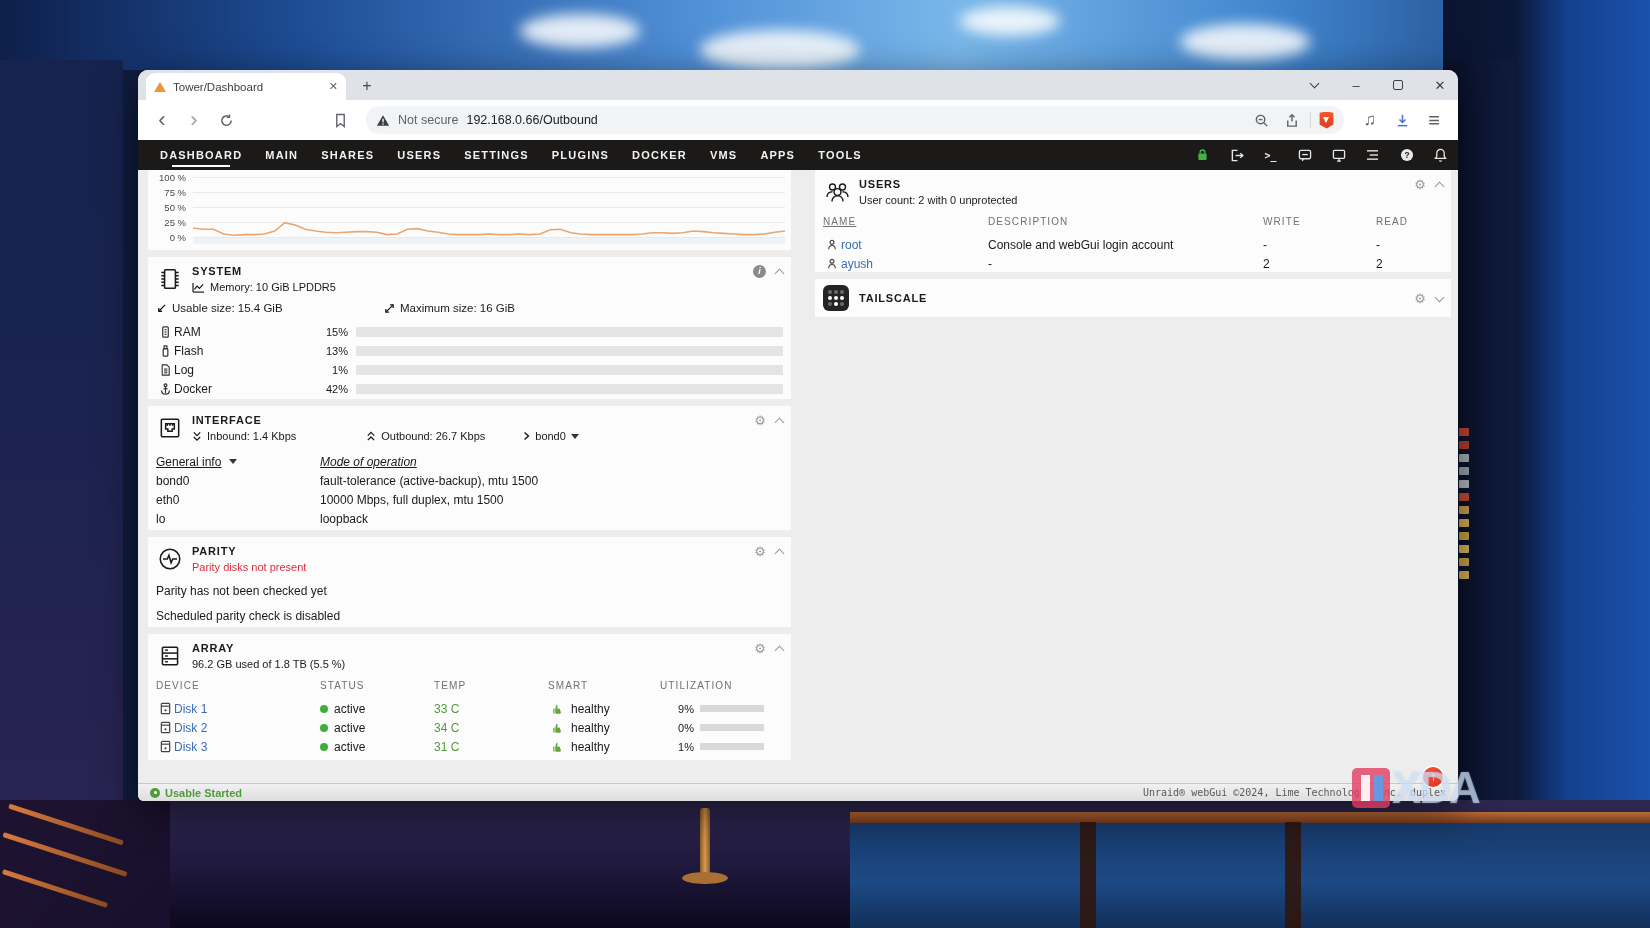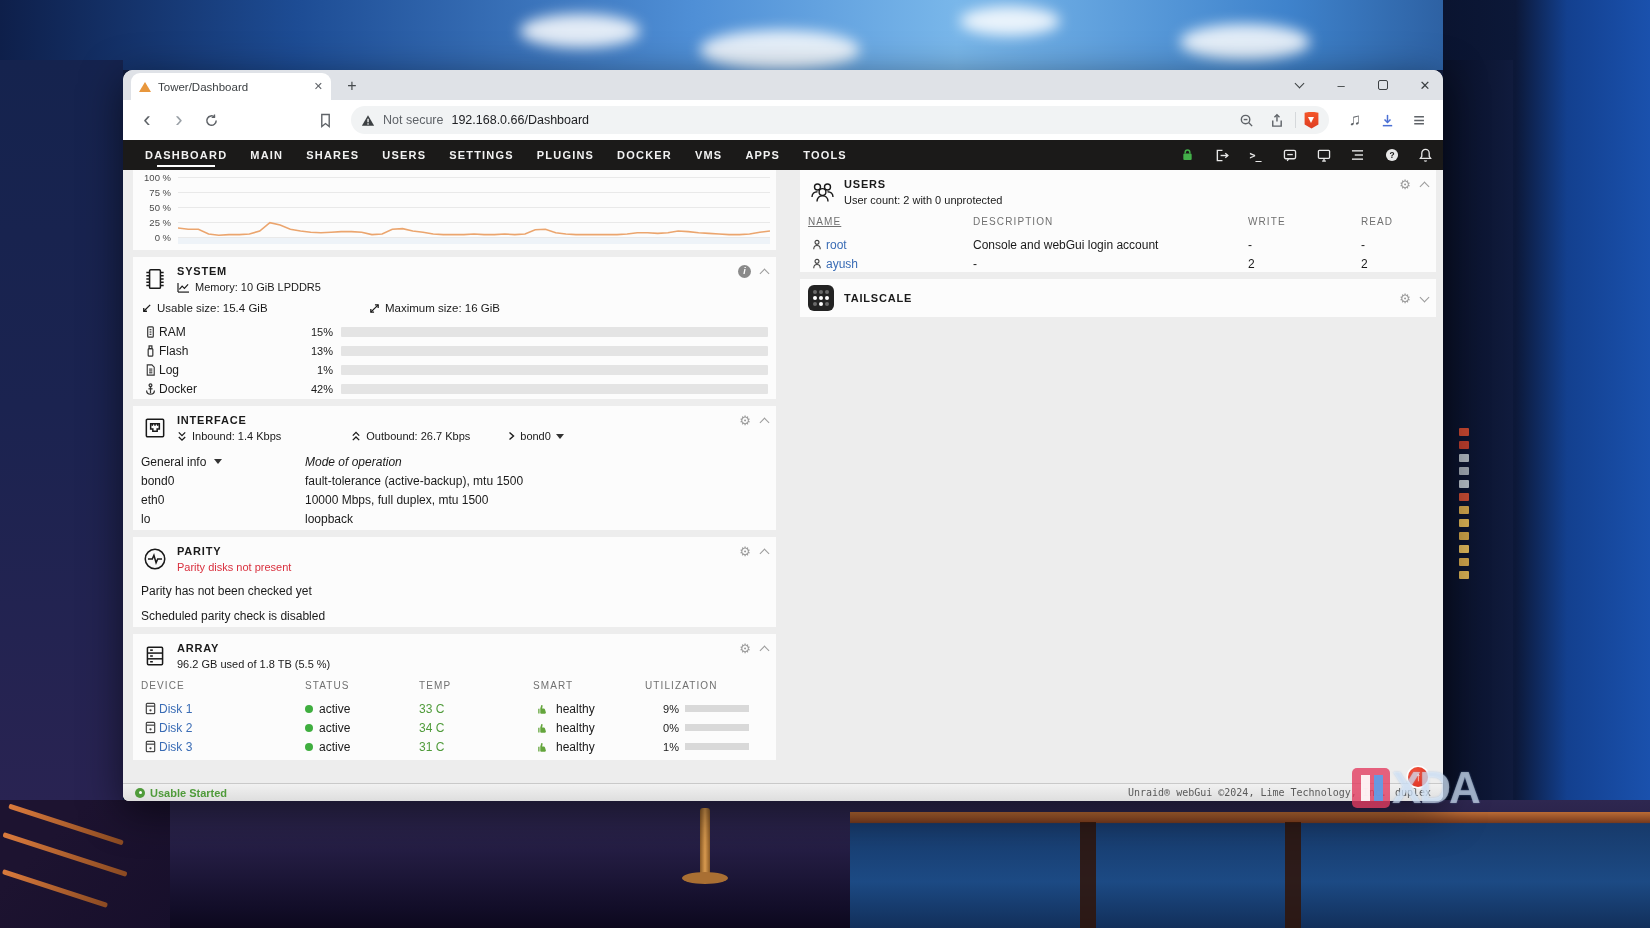--- a/index.html
+++ b/index.html
@@ -22,21 +22,21 @@
     background:linear-gradient(180deg,#2e2750 0%,#241d43 40%,#120d28 85%,#0c081d 100%); }
   .wp-window { position:absolute; left:850px; top:812px; width:800px; height:116px;
     background:linear-gradient(180deg,#b96b35 0%,#7a3c1e 9%,#173a6b 10%,#1c4a84 60%,#122f5a 100%); }
   .wp-mullion { position:absolute; top:822px; width:16px; height:106px; background:rgba(48,20,8,.85); }
   .wp-lamp-stem { position:absolute; left:700px; top:808px; width:10px; height:70px; background:linear-gradient(90deg,#8a5a26,#d89a50,#8a5a26); border-radius:3px; }
   .wp-lamp-base { position:absolute; left:682px; top:872px; width:46px; height:12px; background:#a96f33; border-radius:50%; }
   .wp-shelf { position:absolute; left:0; top:800px; width:170px; height:128px; background:linear-gradient(135deg,#1d1330 30%,#170f2b 100%); }
   .wp-shelf i { position:absolute; display:block; height:5px; background:linear-gradient(90deg,#d97a3c,#8a4a22); transform:rotate(18deg); border-radius:2px; }
 
   
-  .browser { position:absolute; left:123px; top:70px; width:1320px; height:731px;
+  .browser { position:absolute; left:138px; top:70px; width:1320px; height:731px;
     border-radius:10px 10px 6px 6px; box-shadow:0 10px 40px rgba(0,0,0,.55);
     display:flex; flex-direction:column; background:#fff; }
   .tabstrip { height:30px; background:#dfe2e7; border-radius:10px 10px 0 0; display:flex; align-items:flex-end; padding:0 8px; position:relative; }
   .tab { width:200px; height:27px; background:#fff; border-radius:9px 9px 0 0; display:flex; align-items:center; padding:0 8px; gap:7px; }
   .tab-title { font-size:11.5px; color:#3c4043; flex:1; white-space:nowrap; overflow:hidden; }
   .tab-close { font-size:11px; color:#5f6368; cursor:default; }
   .fav-tri { width:0;height:0;border-left:6px solid transparent;border-right:6px solid transparent;border-bottom:10px solid #e8973d; }
   .newtab { width:26px; height:26px; margin-left:8px; margin-bottom:1px; display:flex; align-items:center; justify-content:center; font-size:16px; color:#45494d; }
   .win-controls { position:absolute; right:10px; top:0; height:30px; display:flex; align-items:center; gap:26px; color:#3c4043; }
   .win-controls .wc { display:flex; align-items:center; justify-content:center; width:16px; height:16px; font-size:13px; }
@@ -233,21 +233,21 @@
           <path d="M3 1.5 h8 v13 l-4 -3.2 -4 3.2 z"></path>
         </svg>
       </span>
       <div class="addressbar">
         <svg width="14" height="13" viewBox="0 0 16 14">
           <polygon points="8,1 15,13 1,13" fill="#3c4043"></polygon>
           <rect x="7.3" y="5" width="1.5" height="4" fill="#fff"></rect>
             <rect x="7.3" y="10.2" width="1.5" height="1.5" fill="#fff"></rect>
         </svg>
         <span class="sec-label">Not secure</span>
-        <span class="url-text">192.168.0.66/Dashboard</span>
+        <span class="url-text">192.168.0.66/Outbound</span>
         <span class="tb-icon" style="width:22px;">
           <svg width="15" height="15" viewBox="0 0 16 16" fill="none" stroke="#5f6368" stroke-width="1.5">
             <circle cx="7" cy="7" r="4.5"></circle>
               <line x1="10.5" y1="10.5" x2="14" y2="14"></line>
               <line x1="5" y1="7" x2="9" y2="7"></line>
           </svg>
         </span>
         <span class="tb-icon" style="width:22px;">
           <svg width="15" height="15" viewBox="0 0 16 16" fill="none" stroke="#5f6368" stroke-width="1.5">
             <path d="M4 8 v6 h9 v-6"></path>
@@ -493,21 +493,21 @@
                   </svg>
                 <span>bond0</span>
                 <span class="caret"></span>
               </div>
             </div>
             <div class="p-actions">
               <span class="gear">⚙</span>
               <span class="pchev up"></span>
             </div>
           </div>
-          <div class="if-row" style="margin-top:10px;">
+          <div class="if-row" style="margin-top:10px;text-decoration:underline;">
             <span class="if-name">
               <span>General info</span>
               <span class="caret"></span>
             </span>
             <span class="if-val italic">Mode of operation</span>
           </div>
           <div id="iface-rows">
   <div class="if-row">
     <span class="if-name">bond0</span>
     <span class="if-val">fault-tolerance (active-backup), mtu 1500</span>

